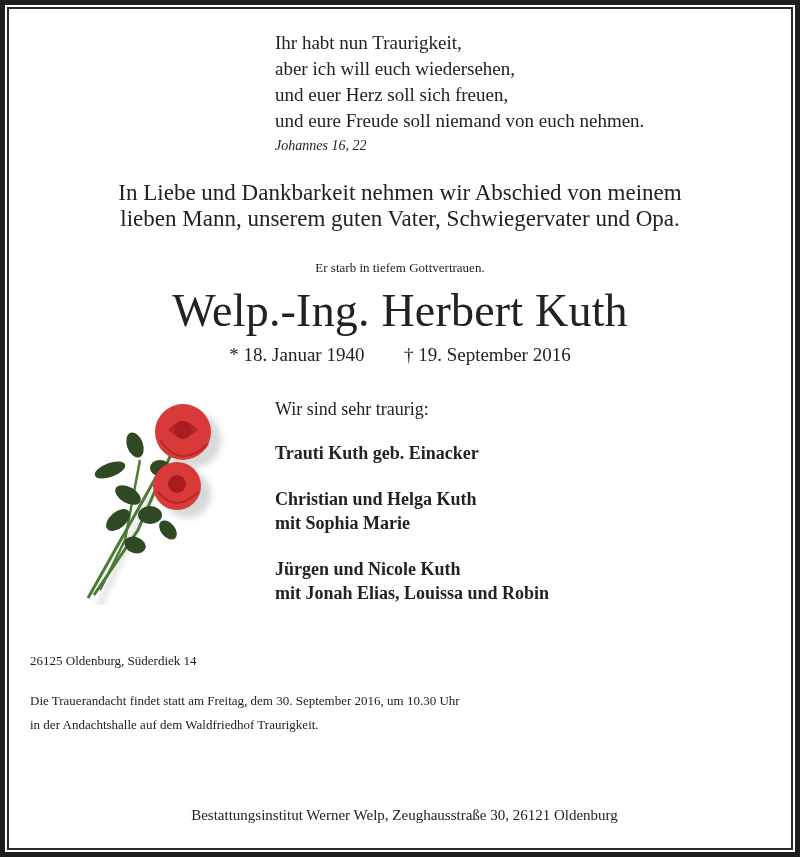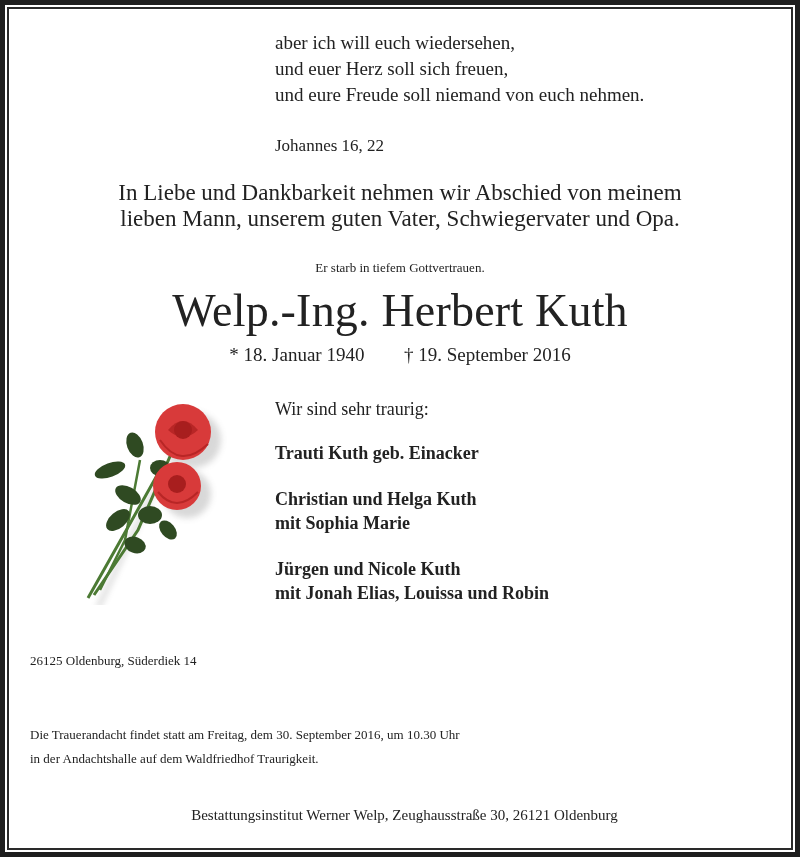--- a/index.html
+++ b/index.html
@@ -5,43 +5,44 @@
   html, body { margin:0; padding:0; background:#fff; }
   body { width:800px; height:857px; position:relative; overflow:hidden;
          font-family:"Liberation Serif","DejaVu Serif",serif; color:#222; }
   .frame { position:absolute; left:0; top:0; width:800px; height:857px; box-sizing:border-box;
            border:5px solid #1e1e1e; background:#fff; }
   .inner { position:absolute; left:2px; top:2px; right:2px; bottom:2px; border:2px solid #2a2a2a; }
   .t { position:absolute; white-space:nowrap; font-size:13px; line-height:24px; }
   .c { left:0; right:0; text-align:center; }
   .verse { left:275px; top:30px; font-size:19px; line-height:26px; }
   .verse div { white-space:nowrap; }
-  .ref { left:275px; top:134px; font-size:17px; }
+  .ref { left:275px; top:134px; font-style:italic; font-size:14px; }
   .intro { top:180px; line-height:26px; font-size:23px; }
   .died { top:256px; }
   .name { top:283px; font-size:46px; line-height:56px; letter-spacing:0.2px; }
   .dates { top:343px; font-size:19px; }
   .dates span { display:inline-block; }
   .family { left:275px; top:397px; font-size:18px; }
   .fam-label { position:absolute; left:0; top:0; white-space:nowrap; }
   .fam-name { position:absolute; left:0; white-space:nowrap; font-weight:bold; line-height:23px; }
   .addr { left:30px; top:649px; }
-  .notice { left:30px; top:689px; line-height:24px;margin-top:34px; }
+  .notice { left:30px; top:689px; line-height:24px; }
   .notice div { white-space:nowrap; }
   .undertaker { top:803px; font-size:15px;margin-left:9px; }
   .rose { position:absolute; left:80px; top:400px; width:150px; height:205px; }
 </style>
 </head>
 <body>
 
 <div class="frame">
   <div class="inner"></div>
 </div>
 
 <div class="t verse">
+  <div>Ihr habt nun Traurigkeit,</div>
   <div>aber ich will euch wiedersehen,</div>
   <div>und euer Herz soll sich freuen,</div>
   <div>und eure Freude soll niemand von euch nehmen.</div>
 </div>
 <div class="t ref">Johannes 16, 22</div>
 
 <div class="t c intro">
   <div>In Liebe und Dankbarkeit nehmen wir Abschied von meinem</div>
   <div>lieben Mann, unserem guten Vater, Schwiegervater und Opa.</div>
 </div>

